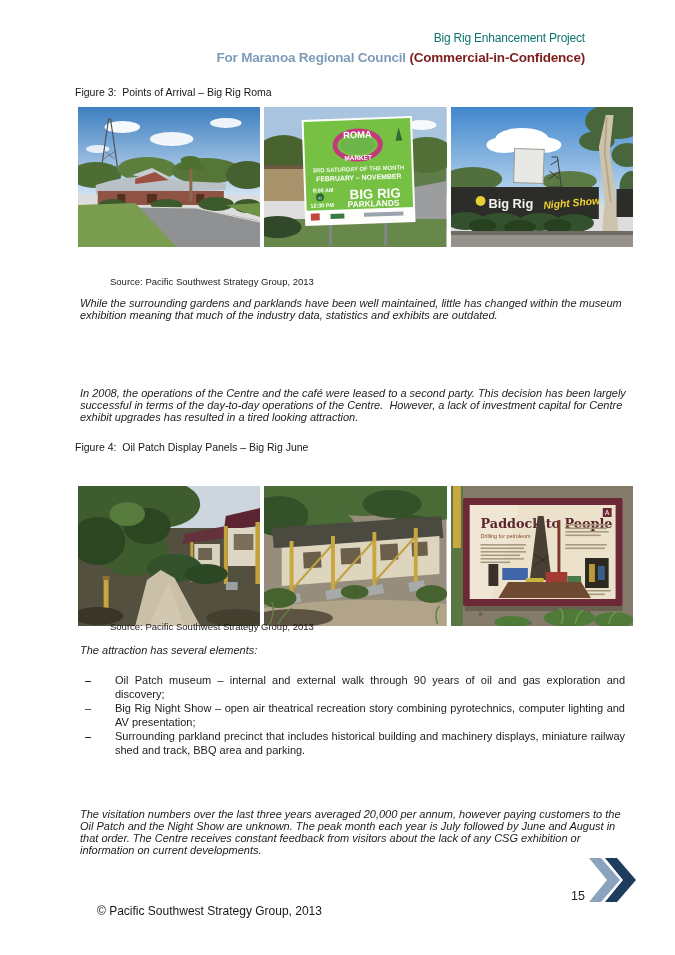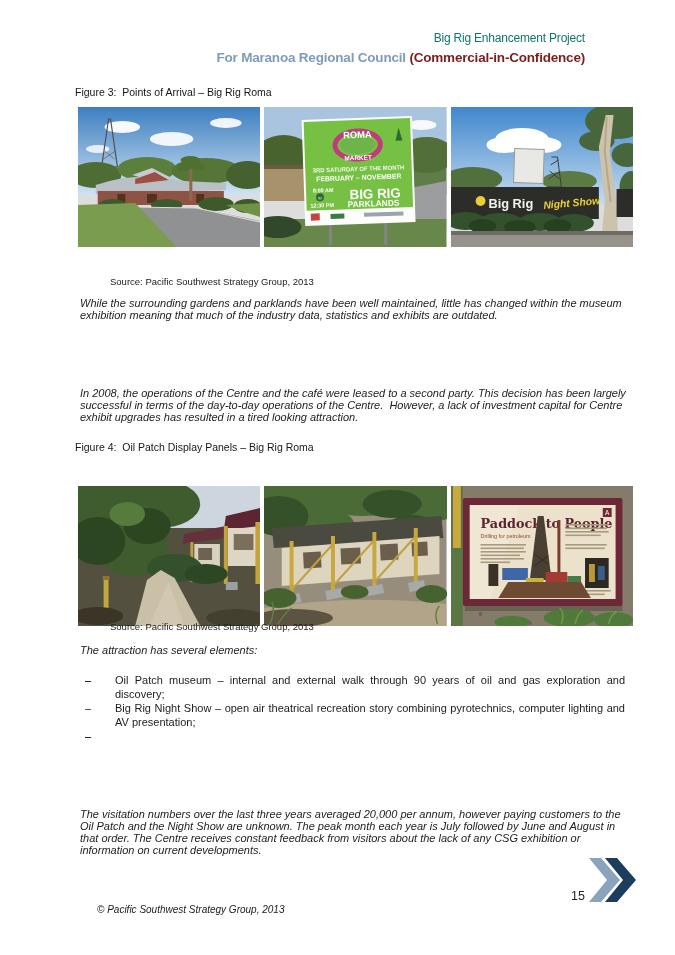--- a/index.html
+++ b/index.html
@@ -26,21 +26,21 @@
   .list{position:absolute;left:75px;width:550px;margin:0;padding:0;list-style:none;
         font-size:11px;line-height:14px;}
   .list li{position:relative;padding-left:40px;text-align:justify;}
   .list .dash{position:absolute;left:10px;}
 
   
   .pagemark{position:absolute;top:857px;right:36px;display:flex;align-items:flex-end;}
   .pnum{font-size:12.5px;color:#222;margin-right:4px;}
 
   
-  .copyright{position:absolute;top:904px;left:97px;font-size:10px;color:#1a1a1a;font-style:italic;}
+  .copyright{position:absolute;top:904px;left:97px;font-size:12px;color:#1a1a1a;}
 </style>
 </head>
 <body>
 
 <div class="page">
 
   <div class="header">
     <div class="h-title">Big Rig Enhancement Project</div>
     <div class="h-sub">
       <span>For Maranoa Regional Council</span>
@@ -189,21 +189,21 @@
         <rect y="124" width="185" height="4" fill="#6e6a64"></rect>
       </svg>
     </div>
   </div>
 
   <div class="source" style="top:276px">Source: Pacific Southwest Strategy Group, 2013</div>
 
   <div class="para" style="top:297px">While the surrounding gardens and parklands have been well maintained, little has changed within the museum exhibition meaning that much of the industry data, statistics and exhibits are outdated.</div>
   <div class="para" style="top:387px">In 2008, the operations of the Centre and the café were leased to a second party. This decision has been largely successful in terms of the day-to-day operations of the Centre.  However, a lack of investment capital for Centre exhibit upgrades has resulted in a tired looking attraction.</div>
 
-  <div class="caption" style="top:441px">Figure 4:  Oil Patch Display Panels – Big Rig Roma</div>
+  <div class="caption" style="top:441px">Figure 4:  Oil Patch Display Panels – Big Rig June</div>
 
   <div class="strip" style="top:486px">
 
     <div class="ph">
       <svg viewBox="0 0 185 140" preserveAspectRatio="none">
         <rect width="185" height="140" fill="#54503f"></rect>
         <rect x="60" y="0" width="125" height="42" fill="#cdd6de"></rect>
         <g fill="#3e5c2e">
           <ellipse cx="30" cy="30" rx="46" ry="36"></ellipse>
           <ellipse cx="82" cy="18" rx="42" ry="24"></ellipse>
@@ -367,20 +367,21 @@
     </li>
     <li>
       <span class="dash">–</span>
       <span>Big Rig Night Show – open air theatrical recreation story combining pyrotechnics, computer lighting and AV presentation;</span>
     </li>
     <li>
       <span class="dash">–</span>
     </li>
     <li>
       <span class="dash">–</span>
+      <span>Surrounding parkland precinct that includes historical building and machinery displays, miniature railway shed and track, BBQ area and parking.</span>
     </li>
   </ul>
 
   <div class="para" style="top:808px">The visitation numbers over the last three years averaged 20,000 per annum, however paying customers to the Oil Patch and the Night Show are unknown. The peak month each year is July followed by June and August in that order. The Centre receives constant feedback from visitors about the lack of any CSG exhibition or information on current developments.</div>
 
   <div class="pagemark">
     <span class="pnum">15</span>
     <svg width="50" height="46" viewBox="0 0 50 46">
       <polygon points="0,1 12,1 31,23 12,45 0,45 18,23" fill="#8ba3bd"></polygon>
       <polygon points="16,1 28,1 47,23 28,45 16,45 34,23" fill="#1d3c5e"></polygon>

